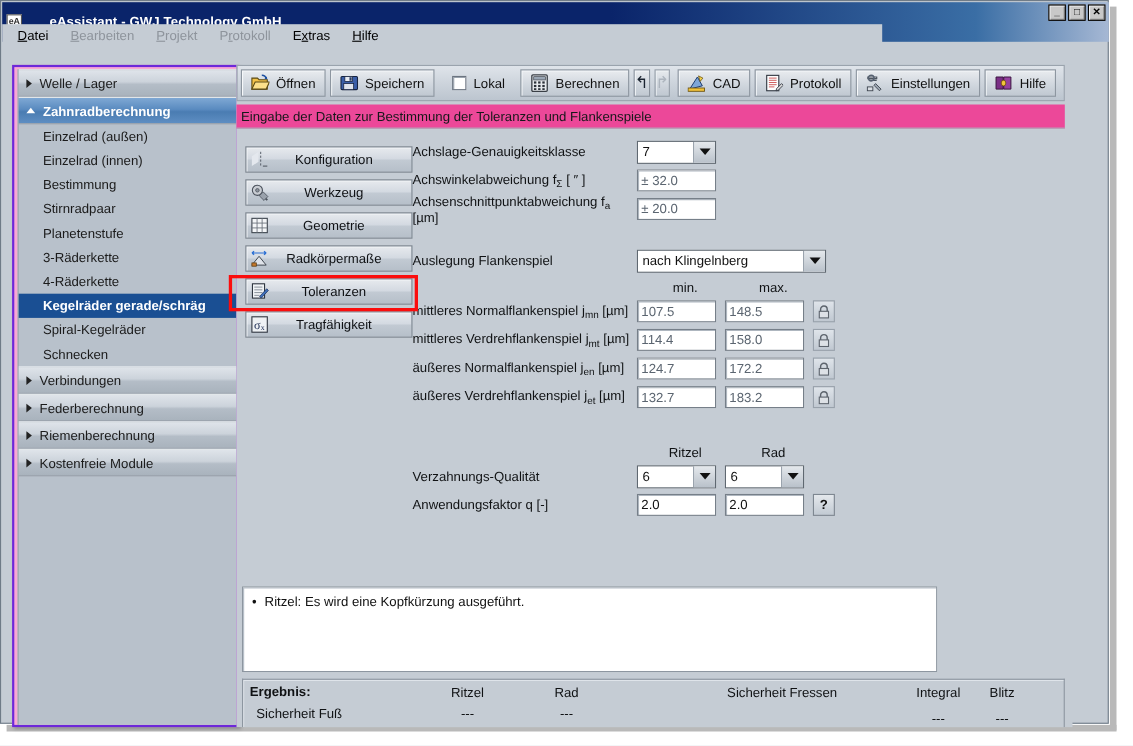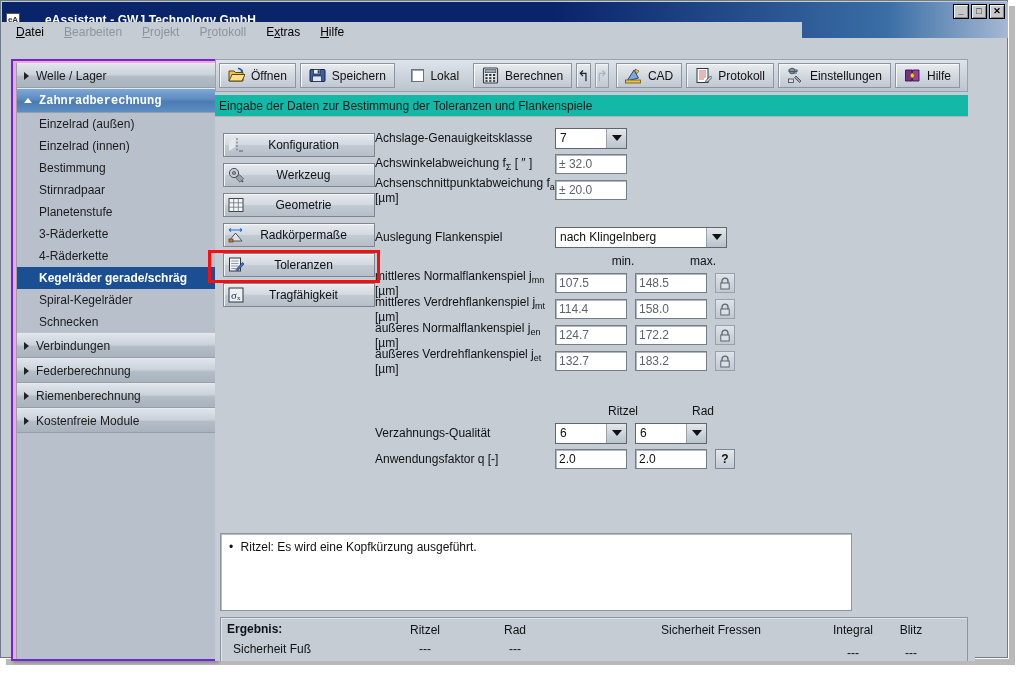--- a/index.html
+++ b/index.html
@@ -41,21 +41,21 @@
   
   .sidebar{position:absolute;left:10px;top:58px;width:206px;height:602px;
     background:#f9a8d4;border:2px solid #6d28d9;box-sizing:border-box;
     box-shadow:2px 2px 3px rgba(0,0,0,0.25);overflow:hidden;}
   .sb-inner{position:absolute;left:3px;top:2px;width:198px;height:596px;background:#b8c1cb;
     border-left:1px solid #98a1ab;}
   .sb-group{height:25px;display:flex;align-items:center;padding-left:7px;box-sizing:border-box;
     background:linear-gradient(to bottom,#dfe4ea 0%,#ccd3db 45%,#b4bdc7 55%,#a9b3bd 100%);
     border-bottom:1px solid #97a0aa;border-top:1px solid #e6eaee;font-size:12px;color:#1b1b1b;}
   .sb-group.sel{background:linear-gradient(to bottom,#7fa8d4 0%,#5a8bc0 45%,#4a7cb2 55%,#5e8ec2 100%);
-    color:#fff;font-weight:bold;font-family:Liberation Mono, monospace;}
+    color:#fff;font-weight:bold;}
   .sb-arrow{width:0;height:0;border-left:5px solid #222;border-top:4px solid transparent;
     border-bottom:4px solid transparent;margin-right:7px;}
   .sb-group.sel .sb-arrow{border-left:4px solid transparent;border-right:4px solid transparent;
     border-bottom:5px solid #fff;border-top:none;margin-right:7px;}
   .sb-child{height:22px;display:flex;align-items:center;padding-left:22px;box-sizing:border-box;
     font-size:12px;color:#1b1b1b;}
   .sb-child.sel{background:#1a4f93;color:#fff;font-weight:bold;}
 
   
   .main{position:absolute;left:214px;top:58px;width:760px;height:602px;
@@ -69,36 +69,36 @@
     box-shadow:inset 1px 1px 0 #f6f8fa;}
   .tb-btn.flat{background:none;border:none;box-shadow:none;padding:0 10px;}
   .tb-ico{width:17px;height:17px;margin-right:6px;flex:0 0 auto;}
   .tb-sep{width:7px;}
   .chkbox{width:13px;height:13px;background:#fff;border:1px solid #6b7480;margin-right:6px;
     box-shadow:inset 1px 1px 0 #9aa3ad;box-sizing:border-box;}
   .tb-arrow{font-size:15px;color:#1b2430;line-height:1;}
   .tb-arrow.dis{color:#a7afb8;}
 
   .subtitle{position:absolute;left:0;top:36px;width:753px;height:22px;
-    background:#14b8a6;display:flex;align-items:center;padding-left:4px;
+    background:#ec4899;display:flex;align-items:center;padding-left:4px;
     font-size:12px;color:#16181a;border-bottom:1px solid #aab3bd;box-sizing:border-box;}
 
   
   .btncol{position:absolute;left:8px;top:74px;width:152px;}
   .actbtn{height:24px;width:152px;margin-bottom:6px;display:flex;align-items:center;
     background:linear-gradient(to bottom,#e7eaee 0%,#d3d9e1 48%,#c2cad3 52%,#b6bfc9 100%);
     border:1px solid #7e8791;box-sizing:border-box;position:relative;
     box-shadow:inset 1px 1px 0 #f4f6f8;}
   .actbtn .ai{width:18px;height:18px;margin-left:3px;flex:0 0 auto;}
   .actbtn .al{flex:1;text-align:center;font-size:12px;color:#0f1114;padding-right:12px;}
 
   
   .form{position:absolute;left:160px;top:68px;width:580px;}
   .frow{display:flex;align-items:center;height:22px;margin-bottom:4px;}
-  .flabel{width:180px;font-size:12px;color:#101214;line-height:1;}
+  .flabel{width:204px;font-size:12px;color:#101214;line-height:1;}
   .flabel sub{font-size:9px;vertical-align:-3px;}
   .fin{width:72px;height:20px;background:#fff;border:1px solid #767f89;box-sizing:border-box;
     font-size:12px;color:#5b6570;padding:0 3px;display:flex;align-items:center;
     box-shadow:inset 1px 1px 0 #aeb6bf;}
   .fin.edit{color:#111;}
   .sel-wrap{display:flex;align-items:center;height:21px;border:1px solid #5f6871;background:#fff;
     box-sizing:border-box;}
   .sel-wrap .sv{font-size:12px;color:#111;padding:0 4px;flex:1;line-height:19px;}
   .sel-wrap .sbtn{width:19px;height:19px;background:linear-gradient(to bottom,#e4e8ec,#b9c1ca);
     border-left:1px solid #9aa3ad;display:flex;align-items:center;justify-content:center;}

